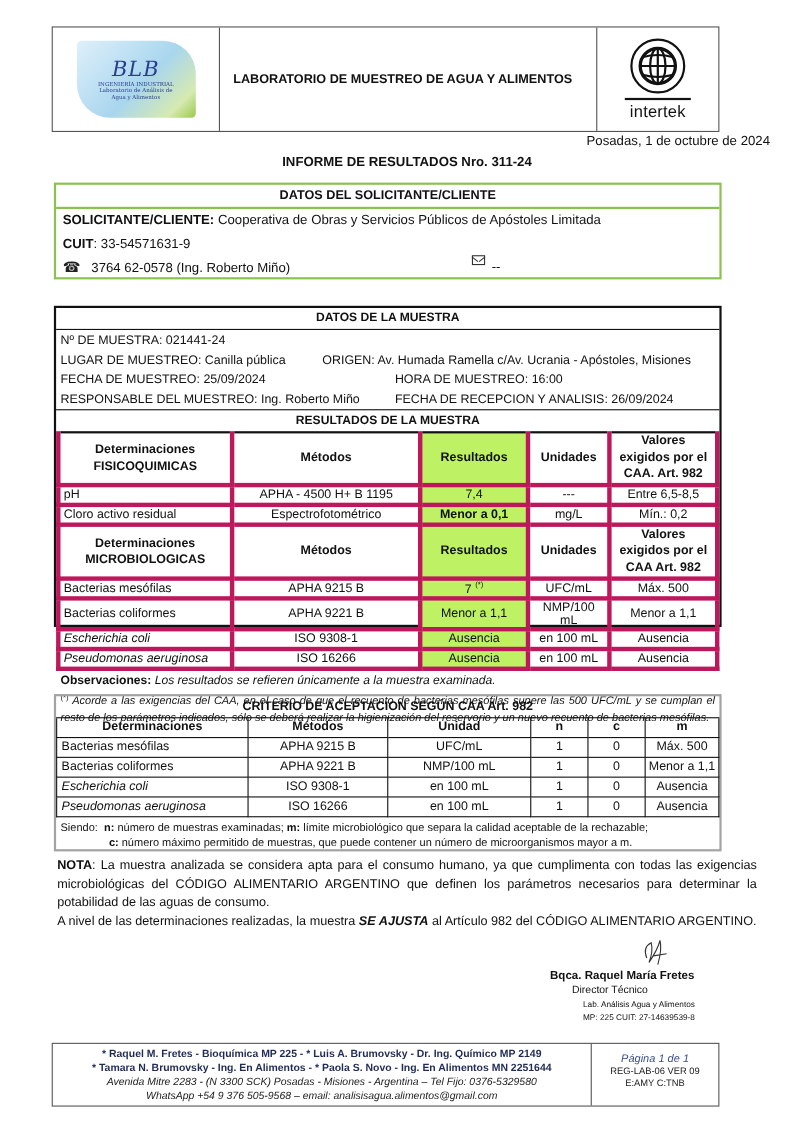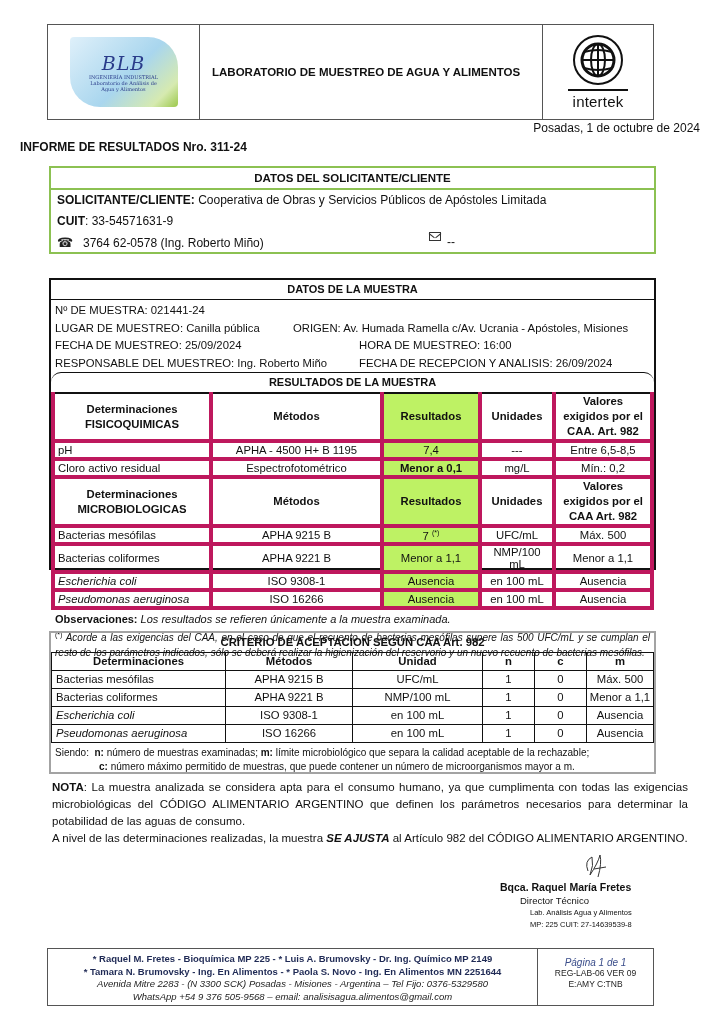--- a/index.html
+++ b/index.html
@@ -12,21 +12,21 @@
   .hdr .logo-cell { width: 152px; border-right: 1px solid #555; display: flex; align-items: center; justify-content: center; }
   .hdr .title-cell { flex: 1; border-right: 1px solid #555; display: flex; align-items: center; padding-left: 12px; font-weight: bold; font-size: 11.5px; }
   .hdr .cert-cell { width: 110px; display: flex; flex-direction: column; align-items: center; justify-content: center; }
   .blb-logo { width: 108px; height: 70px; border-radius: 4px 30px 4px 30px; background: linear-gradient(135deg, #dff0fa 0%, #a9d6ee 55%, #d6eab0 85%, #9cc84b 100%); position: relative; display: flex; flex-direction: column; align-items: center; justify-content: center; }
   .blb-letters { font-family: "DejaVu Serif", serif; font-style: italic; color: #2a3c8a; font-size: 19px; letter-spacing: 1px; }
   .blb-sub { font-family: "DejaVu Serif", serif; font-size: 5px; color: #2a3c8a; text-align: center; line-height: 1.2; }
   .globe { width: 52px; height: 52px; }
   .intertek { font-size: 15px; color: #111; margin-top: 2px; letter-spacing: 0.2px; }
 
   .date-line { position: absolute; right: 20px; top: 121px; font-size: 12px; }
-  .report-title { position: absolute; left: 0; width: 720px; top: 140px; font-weight: bold; font-size: 12px; padding-left: 20px; }
+  .report-title { position: absolute; left: 0; width: 720px; top: 140px; text-align: center; font-weight: bold; font-size: 12px; padding-left: 20px; }
 
   
   .sol { position: absolute; left: 49px; top: 166px; width: 607px; height: 88px; border: 2px solid #8cc152; }
   .sol .sol-head { height: 22px; border-bottom: 2px solid #8cc152; text-align: center; font-weight: bold; font-size: 11.5px; line-height: 21px; }
   .sol .row { height: 21px; line-height: 21px; padding-left: 6px; font-size: 12px; display: flex; }
   .sol b { font-weight: bold; }
   .phone-icon { display: inline-block; width: 14px; font-size: 13px; color: #222; margin-right: 12px; }
   .mail-icon { display: inline-block; width: 12px; height: 9px; border: 1px solid #333; position: relative; margin-right: 6px; vertical-align: middle; }
   .mail-icon:before, .mail-icon:after { content: ""; position: absolute; top: 0; width: 7px; height: 1px; background: #333; }
   .mail-icon:before { left: -1px; transform-origin: left; transform: rotate(38deg); }
@@ -142,21 +142,21 @@
       </div>
       <div class="ln">
         <b>FECHA DE MUESTREO:</b> <span>25/09/2024</span>
         <span class="ab" style="left:304px;"><b>HORA DE MUESTREO:</b> <span>16:00</span></span>
       </div>
       <div class="ln">
         <b>RESPONSABLE DEL MUESTREO:</b> <span>Ing. Roberto Miño</span>
         <span class="ab" style="left:304px;"><b>FECHA DE RECEPCION Y ANALISIS:</b> <span>26/09/2024</span></span>
       </div>
     </div>
-    <div class="cap" style="border-top:1.5px solid #111;border-bottom:none;border-radius:10px;">RESULTADOS DE LA MUESTRA</div>
+    <div class="cap" style="border-top:1.5px solid #111;border-bottom:none;">RESULTADOS DE LA MUESTRA</div>
 
     <table class="res">
       <colgroup>
           <col style="width:158px">
           <col style="width:171px">
           <col style="width:98px">
           <col style="width:74px">
           <col>
         </colgroup>
       <tbody>

